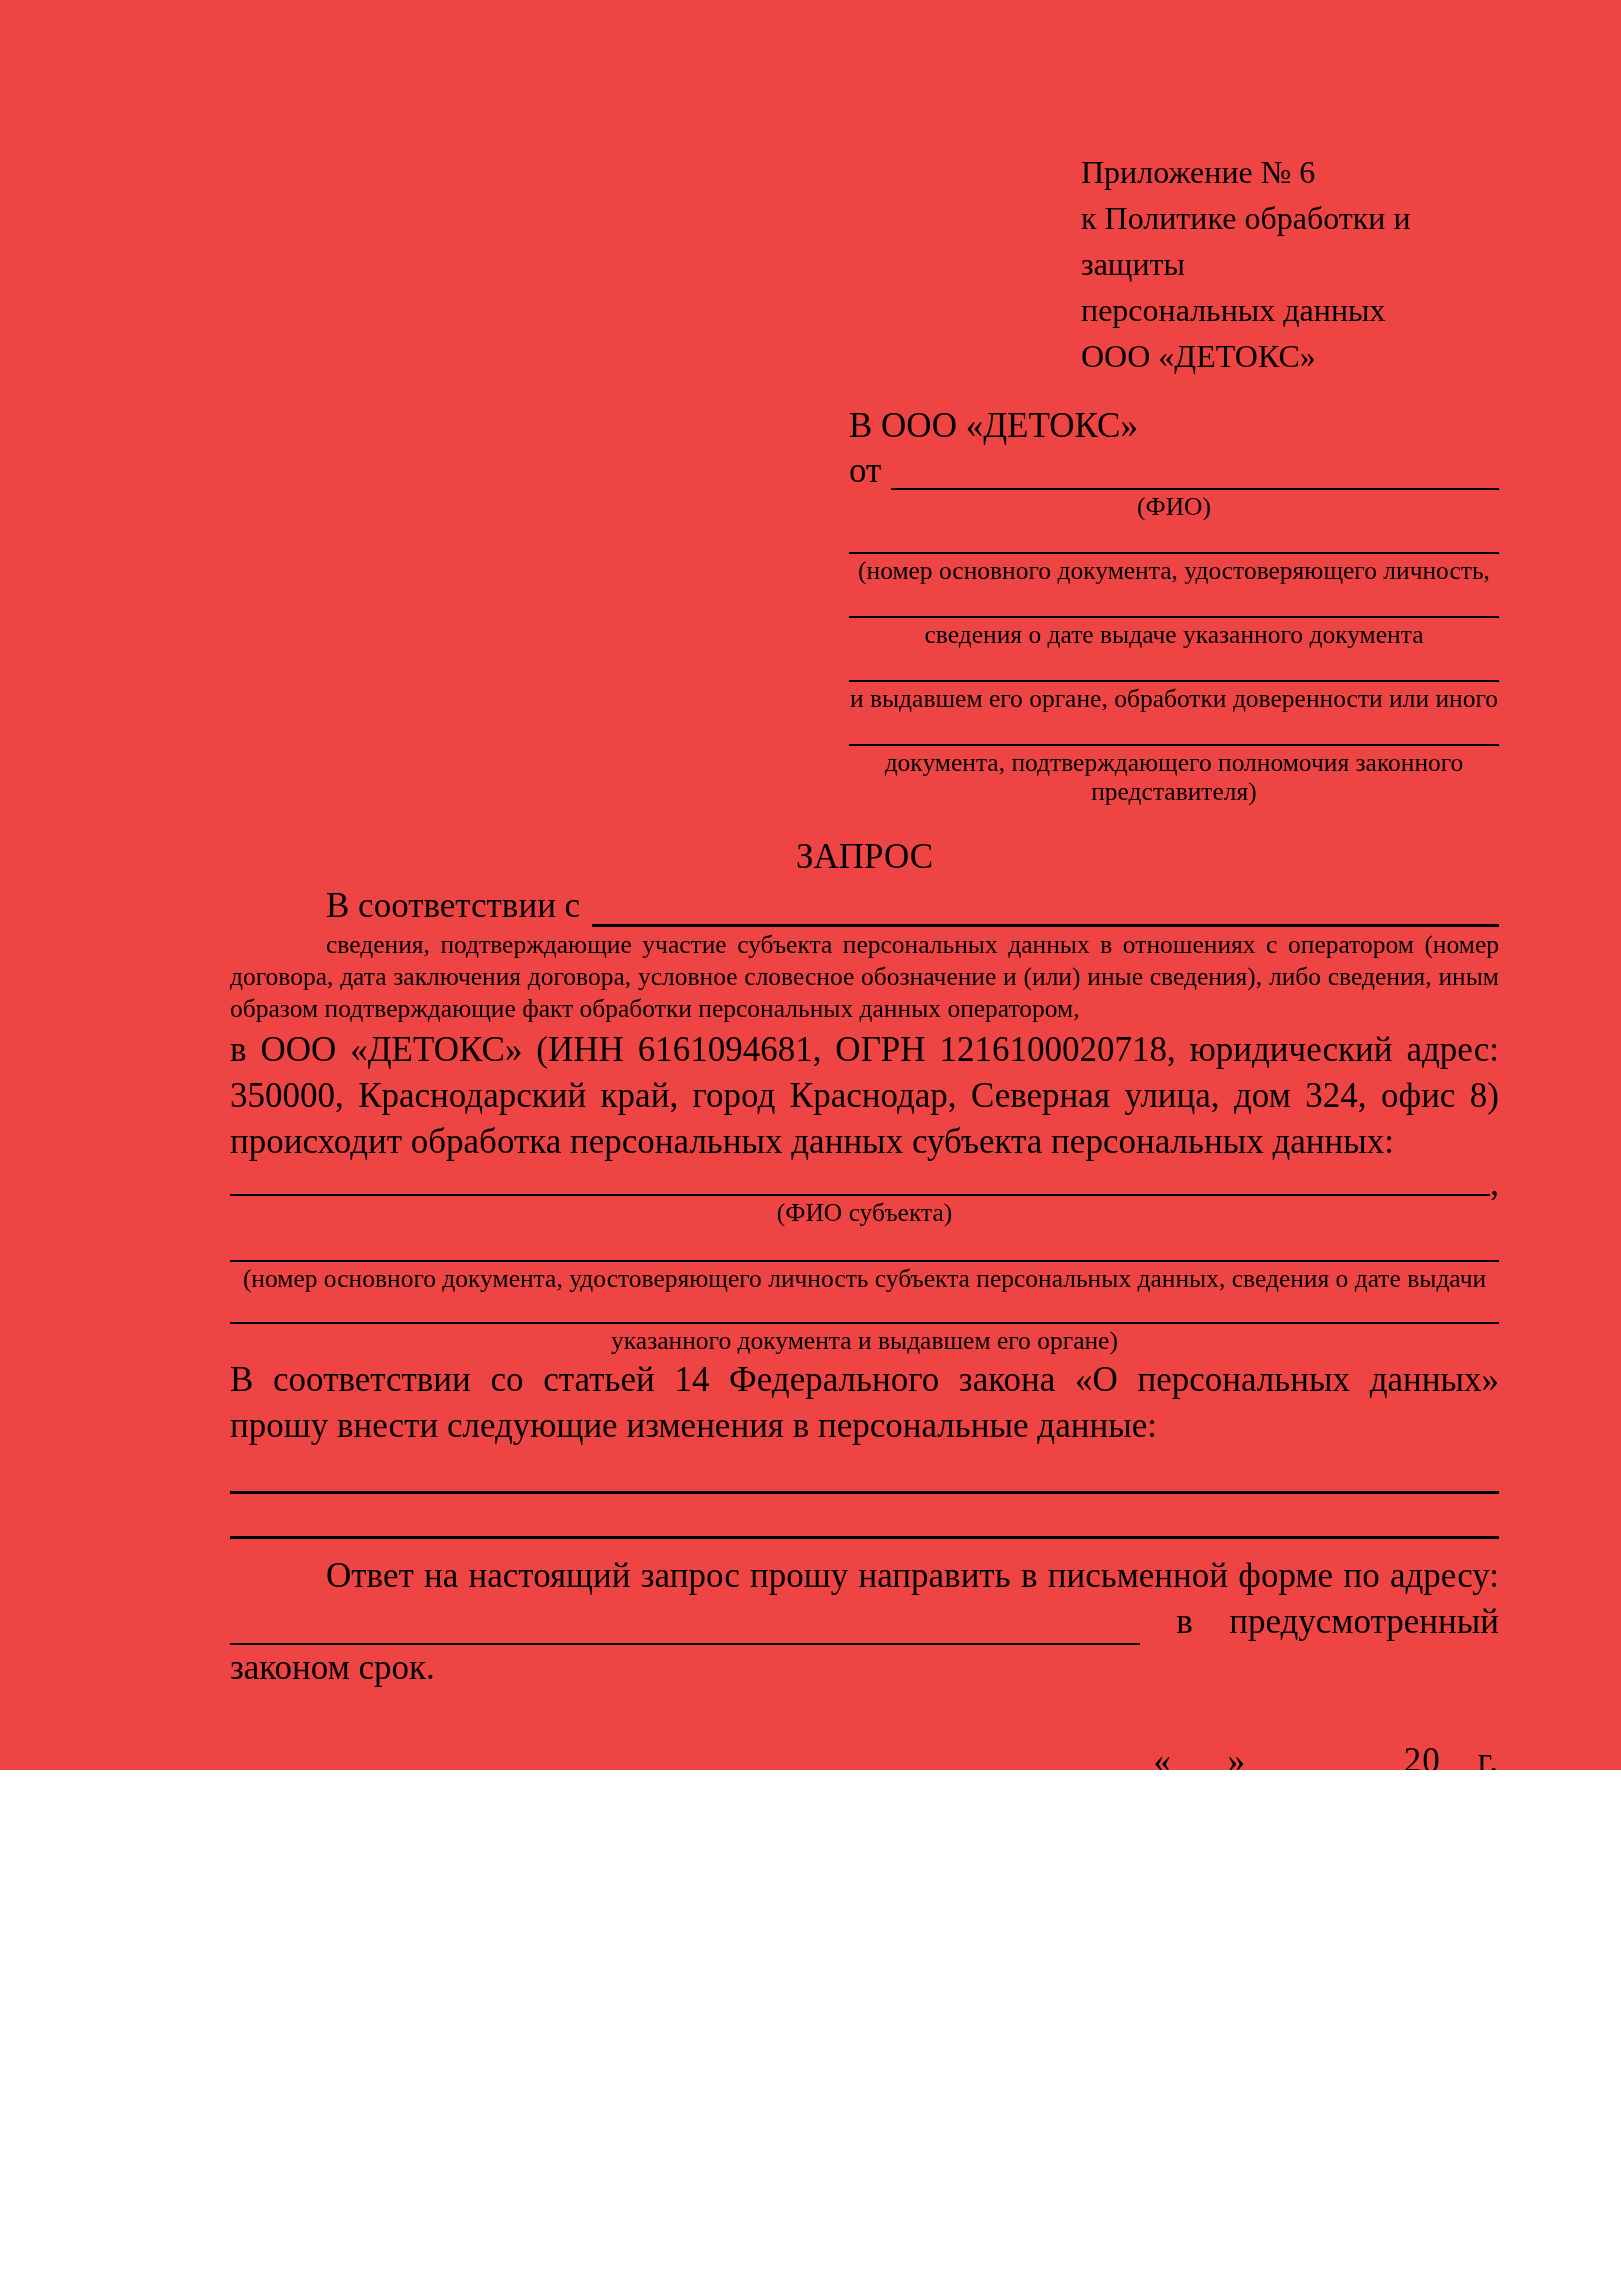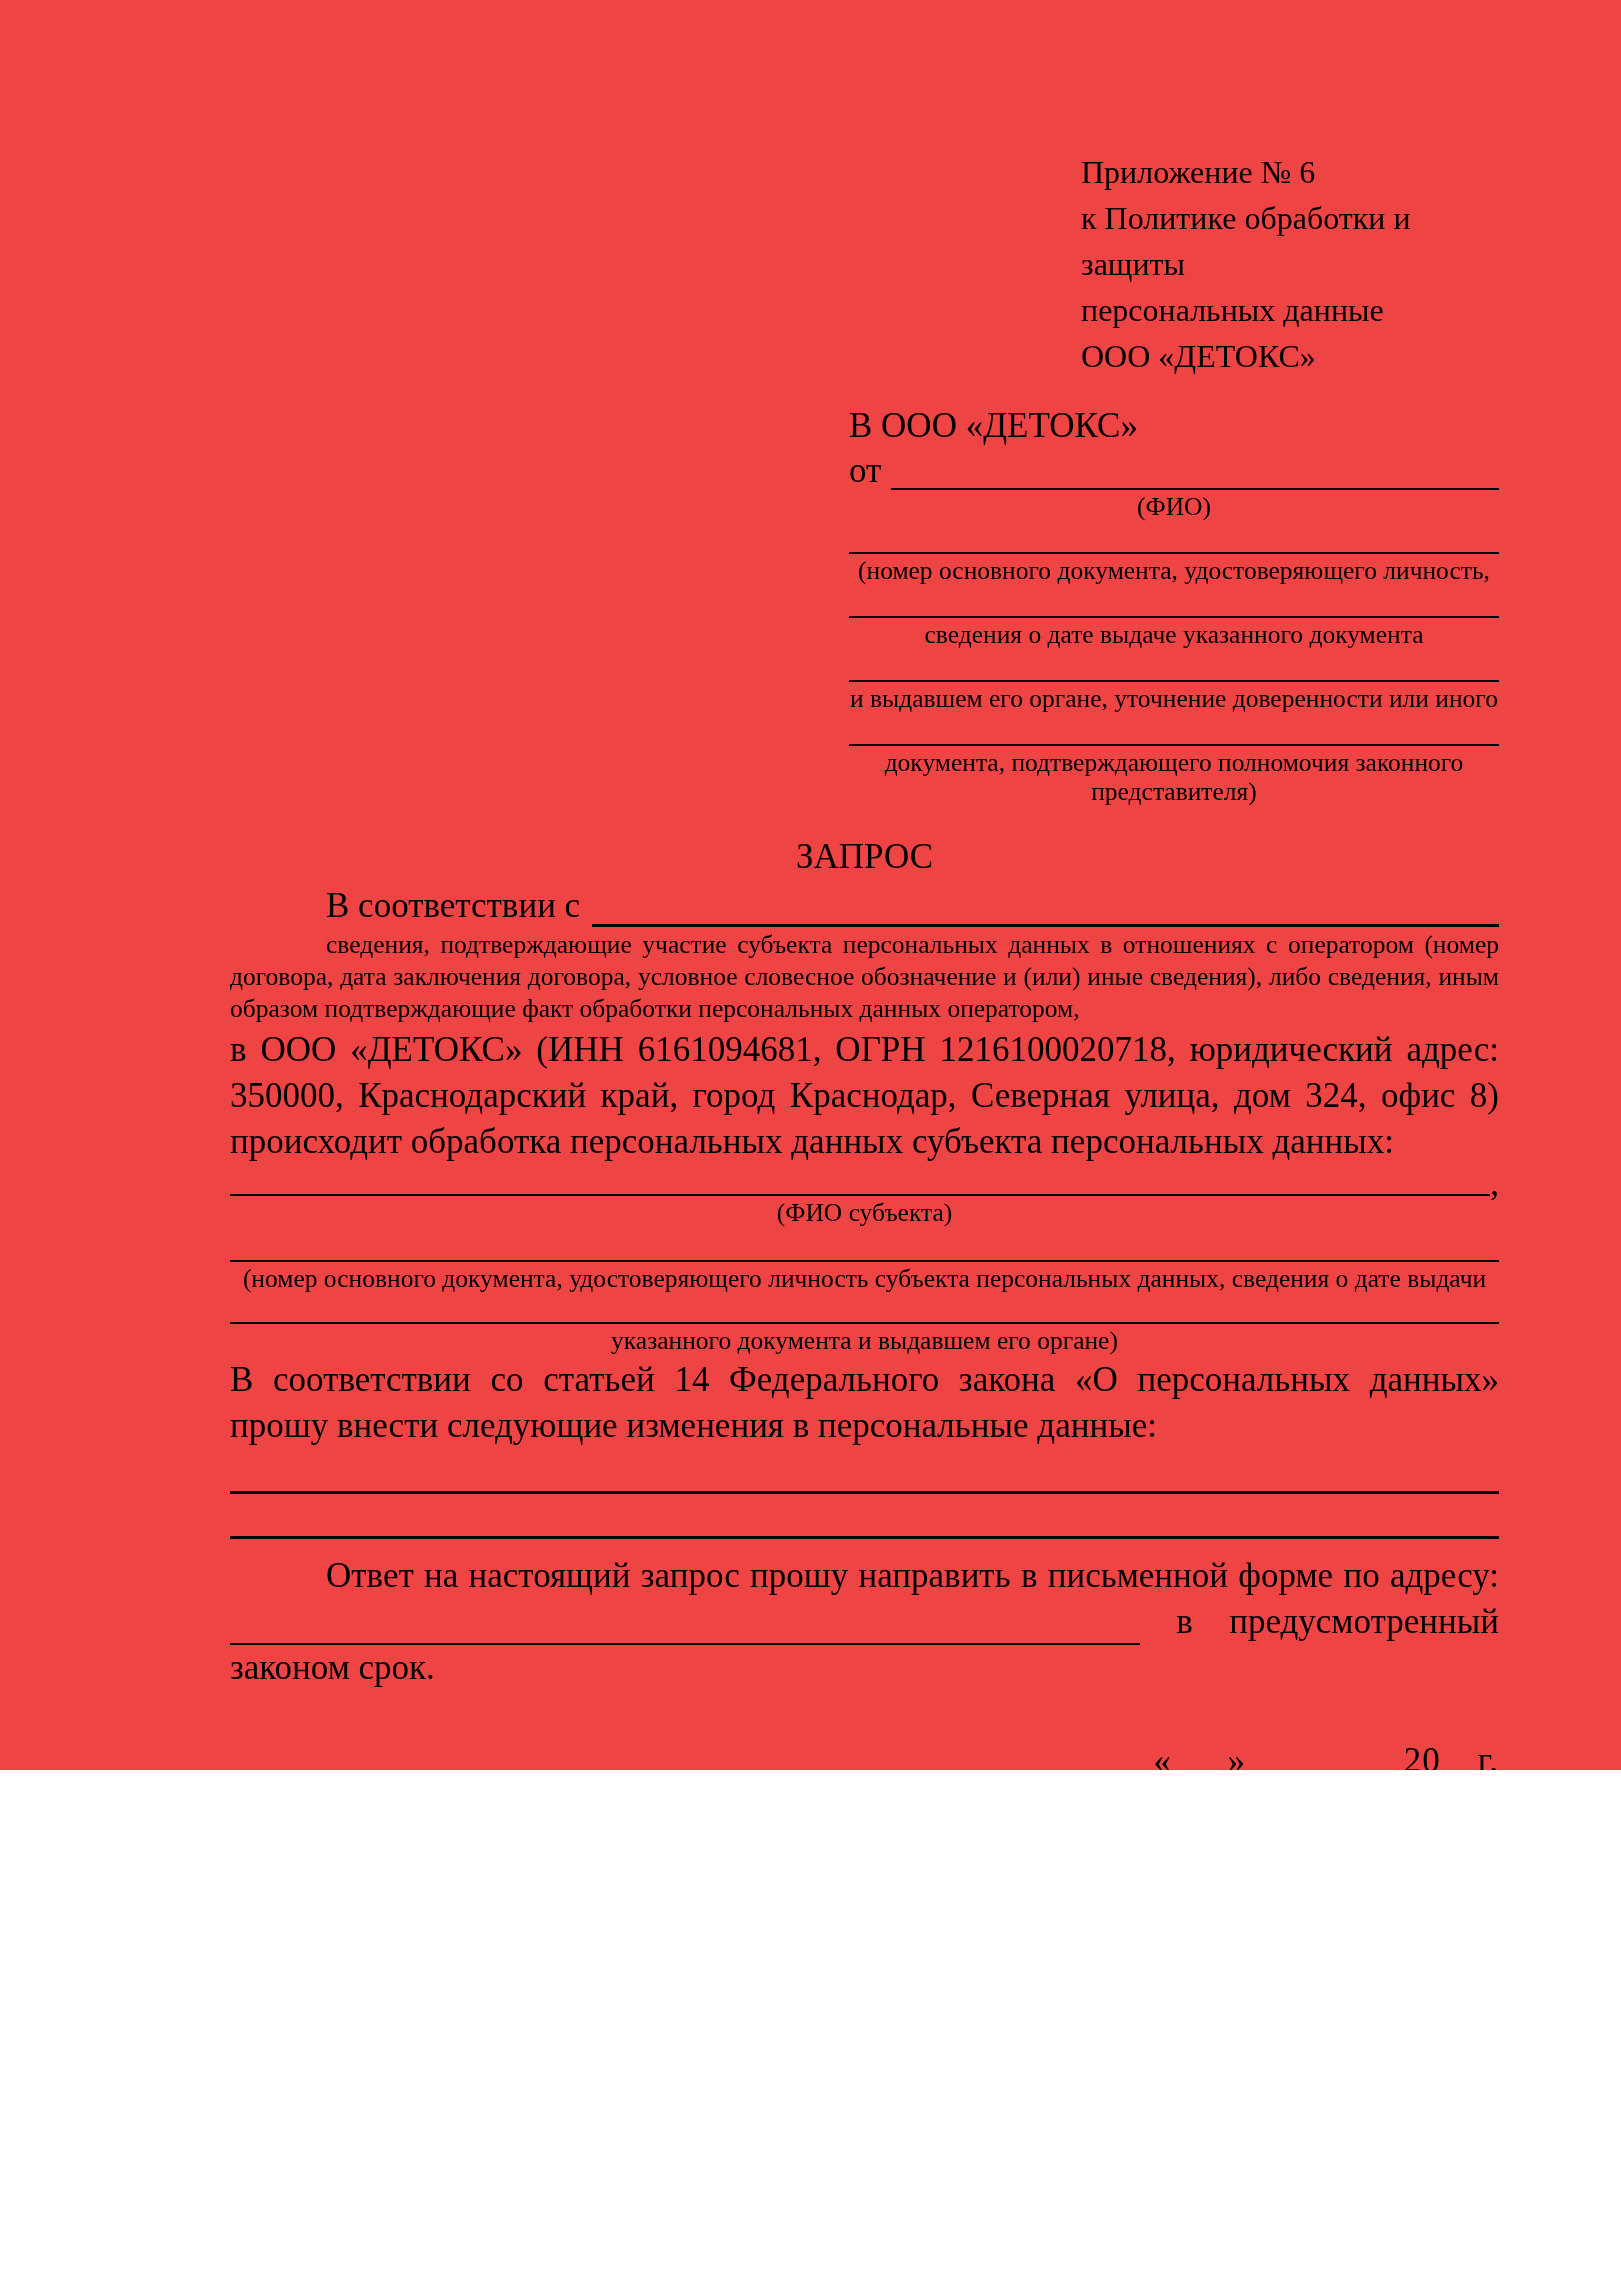--- a/index.html
+++ b/index.html
@@ -97,21 +97,21 @@
   .sign-caption { line-height:47px; }
 </style>
 </head>
 <body>
 
 <div class="page">
 
   <div class="appendix">
     <div>Приложение № 6</div>
     <div>к Политике обработки и защиты</div>
-    <div>персональных данные</div>
+    <div>персональных данных</div>
     <div>ООО «ДЕТОКС»</div>
   </div>
 
 
   <div class="addressee">
     <div class="addr-to">В ООО «ДЕТОКС»</div>
 
     <div class="addr-from">
       <span class="addr-from-label">от</span>
       <span class="fill"></span>
@@ -121,21 +121,21 @@
     <div class="blank-row">
       <div class="line"></div>
       <div class="cap">(номер основного документа, удостоверяющего личность,</div>
     </div>
     <div class="blank-row">
       <div class="line"></div>
       <div class="cap">сведения о дате выдаче указанного документа</div>
     </div>
     <div class="blank-row">
       <div class="line"></div>
-      <div class="cap">и выдавшем его органе, уточнение доверенности или иного</div>
+      <div class="cap">и выдавшем его органе, обработки доверенности или иного</div>
     </div>
     <div class="blank-row">
       <div class="line"></div>
       <div class="cap">документа, подтверждающего полномочия законного представителя)</div>
     </div>
   </div>
 
   <div class="request-heading">ЗАПРОС</div>
 
   <div class="intro-row">

